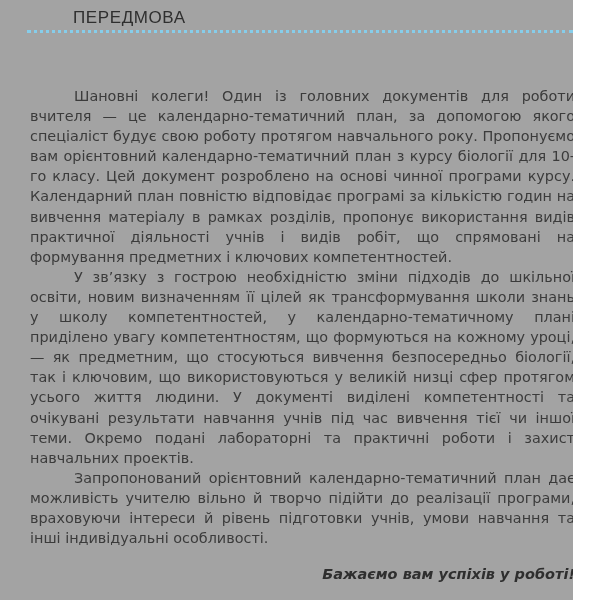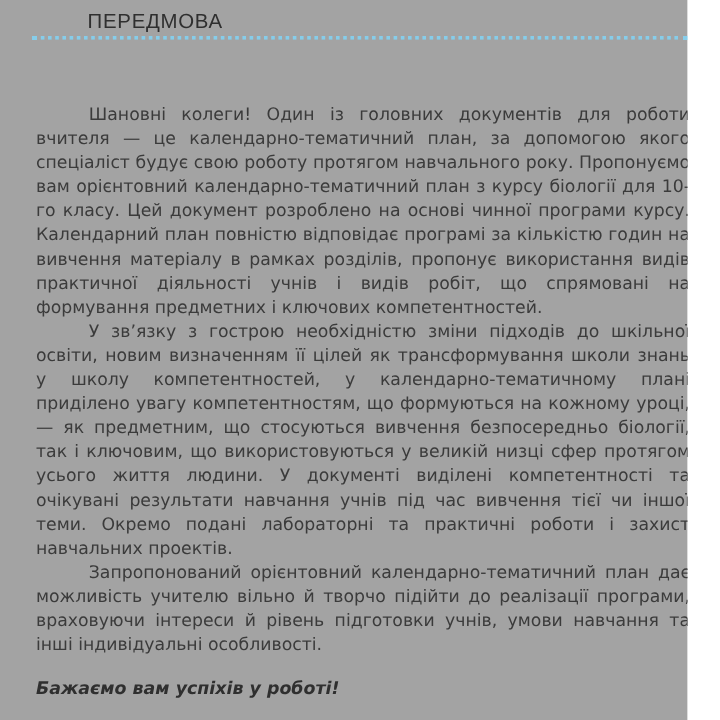--- a/index.html
+++ b/index.html
@@ -74,20 +74,21 @@
     hyphens: manual;
     -webkit-hyphens: manual;
     word-spacing: 0px;
   }
 
   .closing {
     position: absolute;
     left: 30px;
     top: 566px;
     width: 545px;
+    text-align: right;
     font-style: italic;
     font-weight: bold;
     font-size: 14.5px;
     color: #2f2f2f;
   }
 </style>
 </head>
 <body>
 
 <div class="page">

